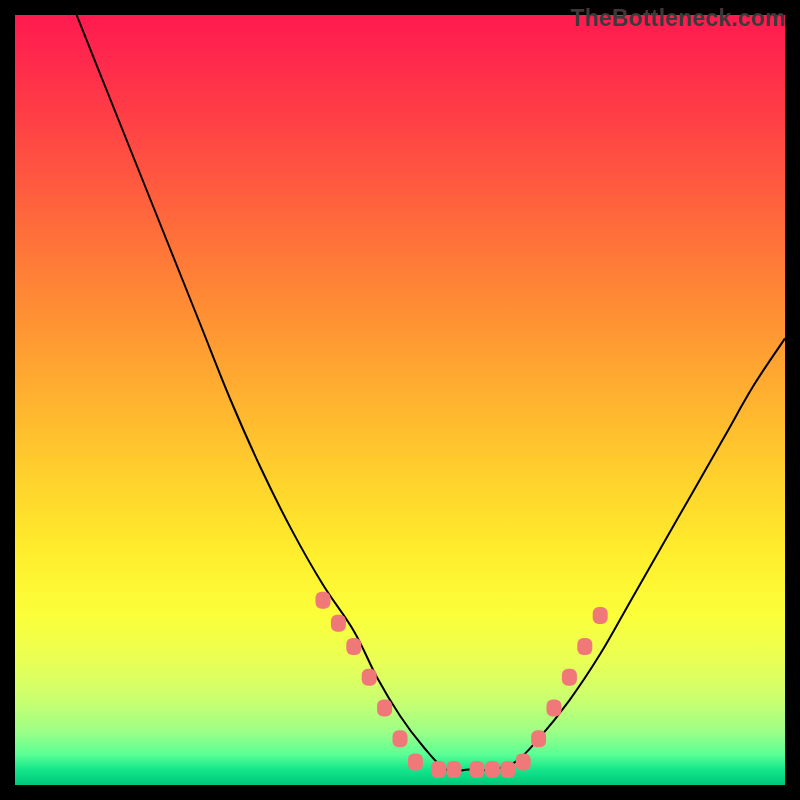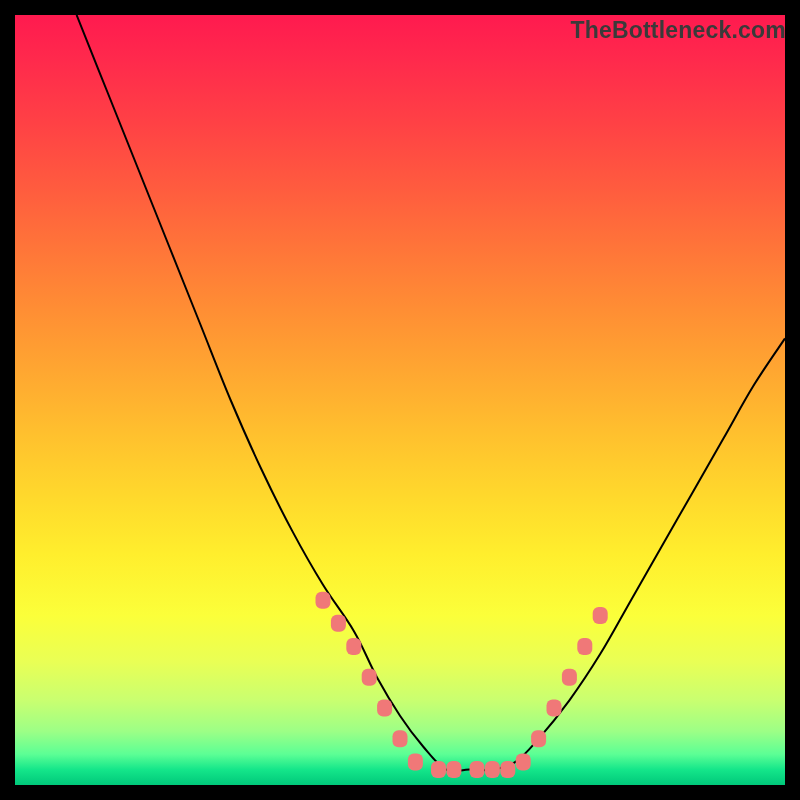--- a/index.html
+++ b/index.html
@@ -49,21 +49,21 @@
   svg.curve {
     position: absolute;
     left: 0;
     top: 0;
     width: 770px;
     height: 770px;
     pointer-events: none;
   }
   .watermark {
     position: absolute;
-    top: 17px;
+    top: 5px;
     right: 14px;
     color: #3a3a3a;
     font-size: 23px;
     font-weight: 600;
     letter-spacing: 0.2px;
     user-select: none;
   }
 </style>
 </head>
 <body>

